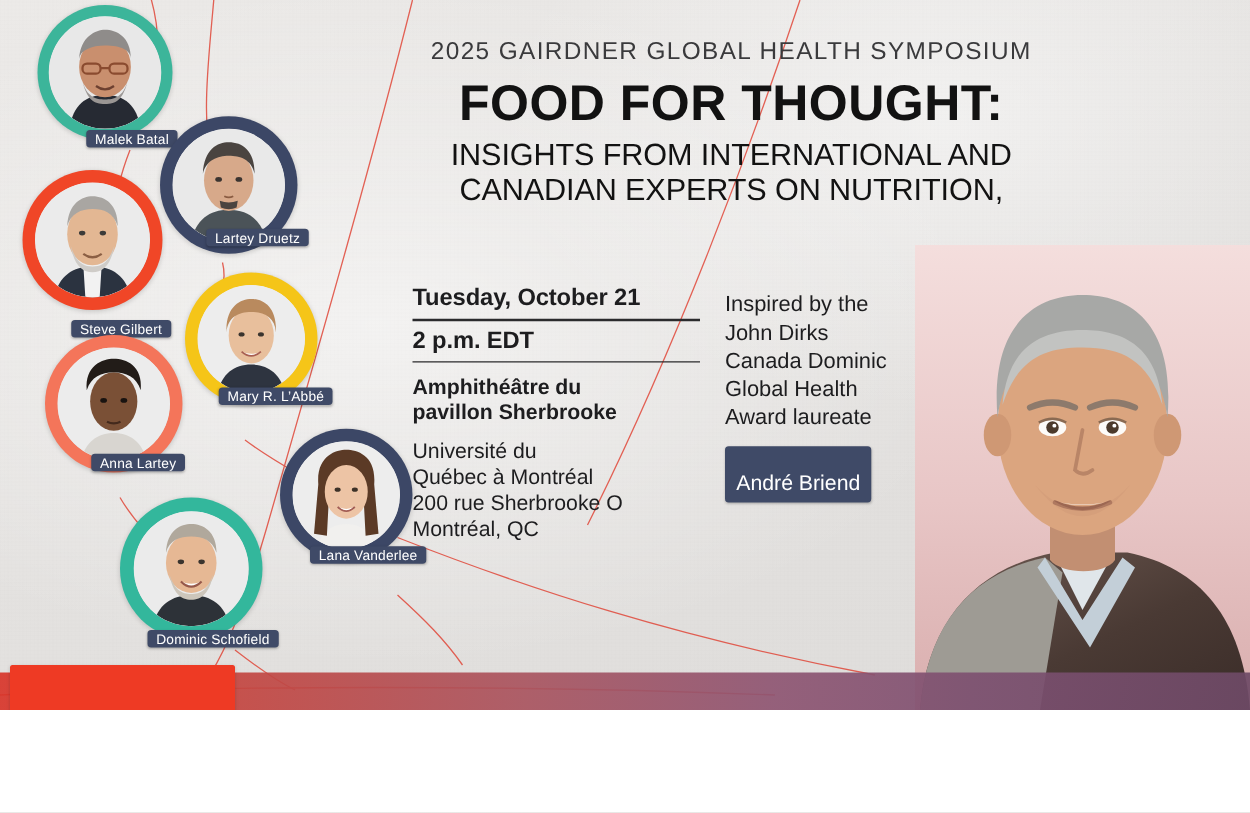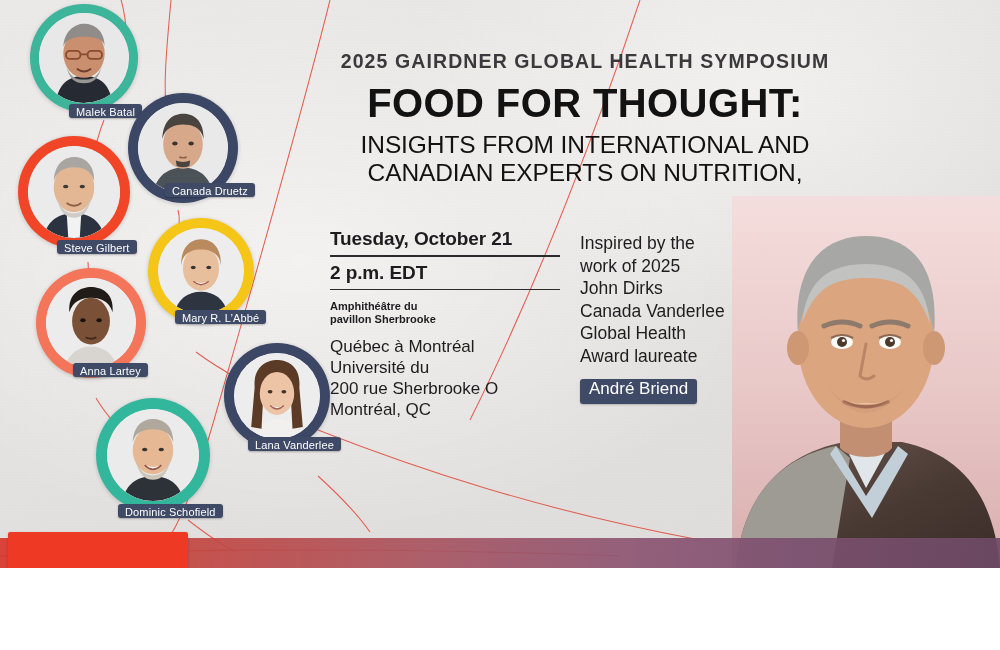--- a/index.html
+++ b/index.html
@@ -49,47 +49,46 @@
     border-radius:3px;
     white-space:nowrap;
     line-height:1;
     box-shadow:0 1px 2px rgba(0,0,0,.25);
     margin-left:15px;
   }
 
   
   #headline { position:absolute; left:265px; top:30px; width:640px; text-align:center; }
   #eyebrow {
-    font-size:19.5px; letter-spacing:1.1px; color:#3a3a3c; font-weight:700;
+    font-size:19.5px; letter-spacing:1.1px; color:#3a3a3c; font-weight:400;
     white-space:nowrap;
-    margin-top:20px;
   }
   #maintitle {
     font-size:40px; font-weight:700; letter-spacing:.4px; color:#121212;
     margin-top:10px; line-height:1.04; white-space:nowrap;
   }
   #subtitle {
     font-size:24.5px; font-weight:400; color:#121212; line-height:1.16;
     margin-top:6px; letter-spacing:-.1px;
   }
 
   
   #details { position:absolute; left:330px; top:228px; width:230px; text-align:left; color:#1d1d1f; }
   .dt-date { font-size:19px; font-weight:700; letter-spacing:-.1px; }
   .rule { height:1.5px; background:#2b2b2d; margin:5px 0 5px 0; }
   .dt-time { font-size:19px; font-weight:700; letter-spacing:-.1px; }
-  .dt-venue { font-size:11px; font-weight:700; line-height:1.18; margin-top:10px; }
+  .dt-venue { font-size:17px; font-weight:700; line-height:1.18; margin-top:10px; }
   .dt-addr { font-size:17px; font-weight:400; line-height:1.24; margin-top:10px; }
 
   #laureate { position:absolute; left:580px; top:232px; width:175px; color:#1d1d1f; }
   .lau-line { font-size:17.5px; line-height:1.29; font-weight:400; }
   #laureate-name {
     display:inline-block; margin-top:12px;
     background:#3f4a67; color:#fff; font-size:17px;
-    padding:0 9px 5px 9px; border-radius:3px; white-space:nowrap;
+    padding:20px 9px 5px 9px; border-radius:3px; white-space:nowrap;
     box-shadow:0 1px 2px rgba(0,0,0,.22);
   }
 
   
   #portrait {
     position:absolute; right:0; top:196px; width:268px; height:372px; overflow:hidden;
   }
   #portrait .bg { position:absolute; inset:0;
     background:linear-gradient(180deg,#f2dede 0%, #eccccc 40%, #dfb9b9 100%); }
 
@@ -184,21 +183,21 @@
             <ellipse cx="50" cy="46" rx="22" ry="27" fill="#d7a98a"></ellipse>
             <path d="M27 40 C28 18 40 12 50 12 C62 12 73 19 73 40 C70 27 60 24 50 24 C40 24 30 28 27 40Z" fill="#4a4440"></path>
             <ellipse cx="41" cy="45" rx="3" ry="2.2" fill="#3b3430"></ellipse>
             <ellipse cx="59" cy="45" rx="3" ry="2.2" fill="#3b3430"></ellipse>
             <path d="M42 64 Q50 67 58 64 L57 70 Q50 73 43 70Z" fill="#4a4440"></path>
             <path d="M46 60 Q50 62 54 60" stroke="#8a5c42" stroke-width="1.6" fill="none"></path>
           </g>
         </svg>
       </div>
     </div>
-    <div class="namechip" style="left:22px; top:90px;">Canada Druetz</div>
+    <div class="namechip" style="left:22px; top:90px;">Lartey Druetz</div>
   </div>
 
   <div class="speaker" style="left:18px; top:136px;">
     <div class="ring" style="width:112px;height:112px;background:#f04627;">
       <div class="photo" style="inset:10px;">
         <svg class="face" viewBox="0 0 100 100">
           <defs>
               <clipPath id="c3">
                 <circle cx="50" cy="50" r="50"></circle>
               </clipPath>
@@ -210,21 +209,21 @@
             <ellipse cx="50" cy="45" rx="22" ry="27" fill="#e3b793"></ellipse>
             <path d="M28 38 C29 18 41 12 50 12 C61 12 72 19 72 38 C68 26 60 23 50 23 C40 23 31 27 28 38Z" fill="#a9a6a2"></path>
             <path d="M31 55 C34 72 41 78 50 78 C59 78 66 72 69 55 C64 70 58 73 50 73 C42 73 36 70 31 55Z" fill="#cfccc8"></path>
             <ellipse cx="41" cy="44" rx="2.8" ry="2" fill="#3c3b39"></ellipse>
             <ellipse cx="59" cy="44" rx="2.8" ry="2" fill="#3c3b39"></ellipse>
             <path d="M42 62 Q50 68 58 62" stroke="#8b5f44" stroke-width="2" fill="none"></path>
           </g>
         </svg>
       </div>
     </div>
-    <div class="namechip" style="left:24px; top:104px;">Steve Gilbert</div>
+    <div class="namechip" style="left:24px; top:120px;">Steve Gilbert</div>
   </div>
 
   <div class="speaker" style="left:148px; top:218px;text-decoration:underline;">
     <div class="ring" style="width:106px;height:106px;background:#f5c518;">
       <div class="photo" style="inset:10px;">
         <svg class="face" viewBox="0 0 100 100">
           <defs>
               <clipPath id="c4">
                 <circle cx="50" cy="50" r="50"></circle>
               </clipPath>
@@ -332,32 +331,31 @@
   <div id="details">
     <div class="dt-date">Tuesday, October 21</div>
     <div class="rule"></div>
     <div class="dt-time">2 p.m. EDT</div>
     <div class="rule"></div>
     <div class="dt-venue">
       <div>Amphithéâtre du</div>
       <div>pavillon Sherbrooke</div>
     </div>
     <div class="dt-addr">
+      <div>Université du</div>
       <div>Québec à Montréal</div>
-      <div>Université du</div>
       <div>200 rue Sherbrooke O</div>
       <div>Montréal, QC</div>
     </div>
   </div>
 
   <div id="laureate">
     <div class="lau-line">Inspired by the</div>
-    <div class="lau-line">work of 2025</div>
     <div class="lau-line">John Dirks</div>
-    <div class="lau-line">Canada Vanderlee</div>
+    <div class="lau-line">Canada Dominic</div>
     <div class="lau-line">Global Health</div>
     <div class="lau-line">Award laureate</div>
     <div id="laureate-name">André Briend</div>
   </div>
 
   <div id="portrait">
     <div class="bg"></div>
     <svg viewBox="0 0 268 372" width="268" height="372" style="position:absolute;inset:0;">
       <defs>
         <linearGradient id="pbg" x1="0" y1="0" x2="0" y2="1">

